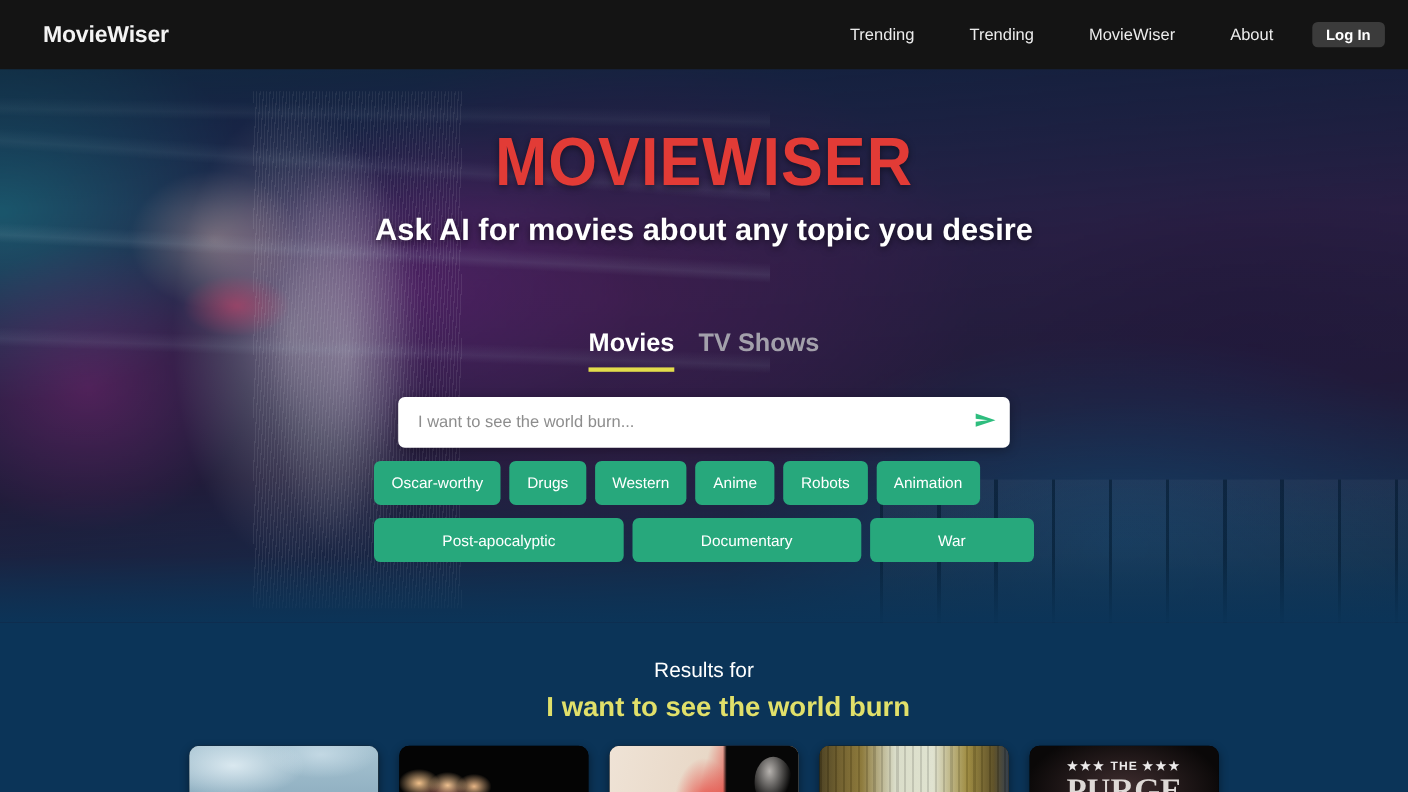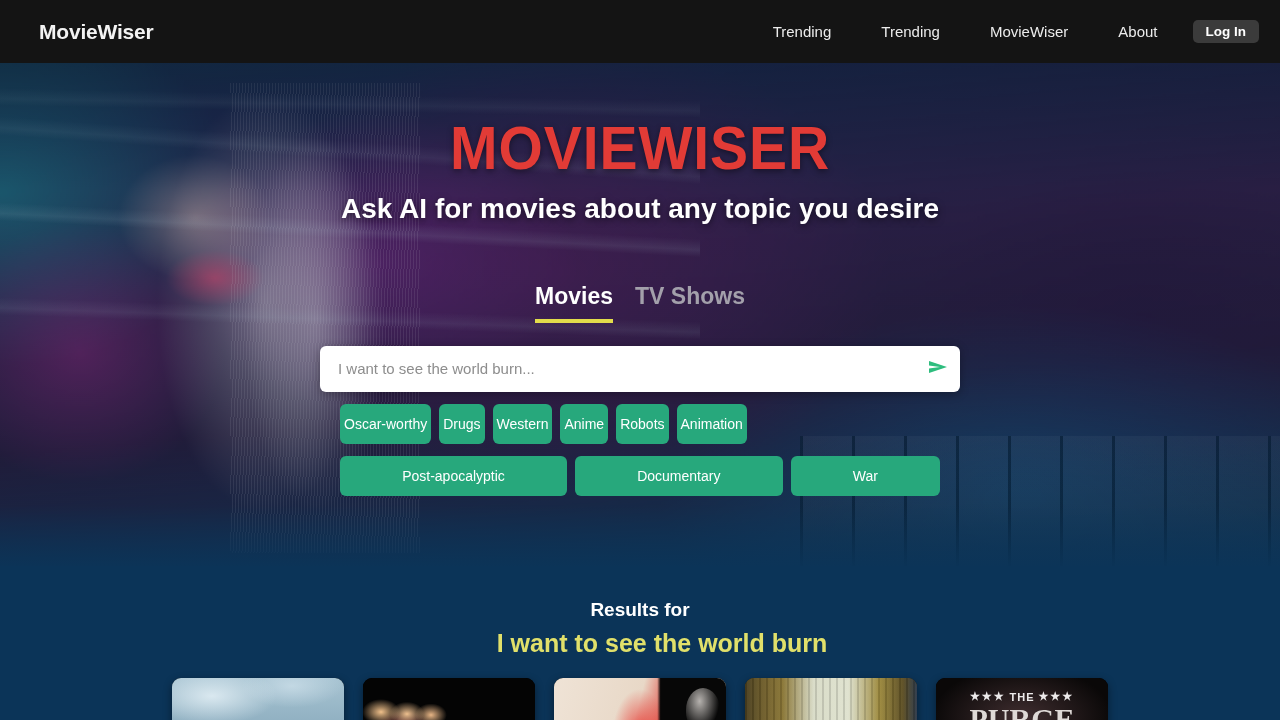--- a/index.html
+++ b/index.html
@@ -182,29 +182,30 @@
   .tab {
     font-size: 23px;
     font-weight: bold;
     color: #a3a0ab;
     cursor: pointer;
     padding-bottom: 9px;
     line-height: 1.1;
     background: none;
     border: none;
     font-family: "Liberation Sans", sans-serif;
+    margin-top: 15px;
   }
   .tab.active {
     color: #ffffff;
     border-bottom: 4px solid #e2dd4b;
   }
 
   .searchbar {
     margin: 23px auto 0;
-    width: 640px;
+    width: 556px;
     height: 46px;
     background: #ffffff;
     border-radius: 6px;
     display: flex;
     align-items: center;
     box-shadow: 0 2px 10px rgba(0,0,0,0.30);
   }
   .search-input {
     flex: 1;
     height: 100%;
@@ -233,42 +234,42 @@
     justify-content: flex-start;
   }
   .chips.row2 { justify-content: flex-start; }
   .chip {
     background: #27a87c;
     color: #ffffff;
     font-size: 14px;
     border: none;
     border-radius: 6px;
     height: 40px;
-    padding: 0 4px;
+    padding: 0 16px;
     cursor: pointer;
     font-family: "Liberation Sans", sans-serif;
     white-space: nowrap;
     flex: 0 0 auto;
   }
   .chips.row2 .chip { flex: 1 1 auto; }
 
   
   .results {
     position: absolute;
     top: 566px; left: 0;
     width: 1280px;
     height: 154px;
     background: #0b3458;
     text-align: center;
     overflow: hidden;
   }
   .results-label {
     margin-top: 34px;
     font-size: 19px;
-    font-weight: bold;
+    font-weight: normal;
     color: #ffffff;
     line-height: 1.1;
   }
   .results-query {
     margin-top: 9px;
     font-size: 25px;
     font-weight: bold;
     color: #e1e06a;
     line-height: 1.1;
     padding-left: 44px;

